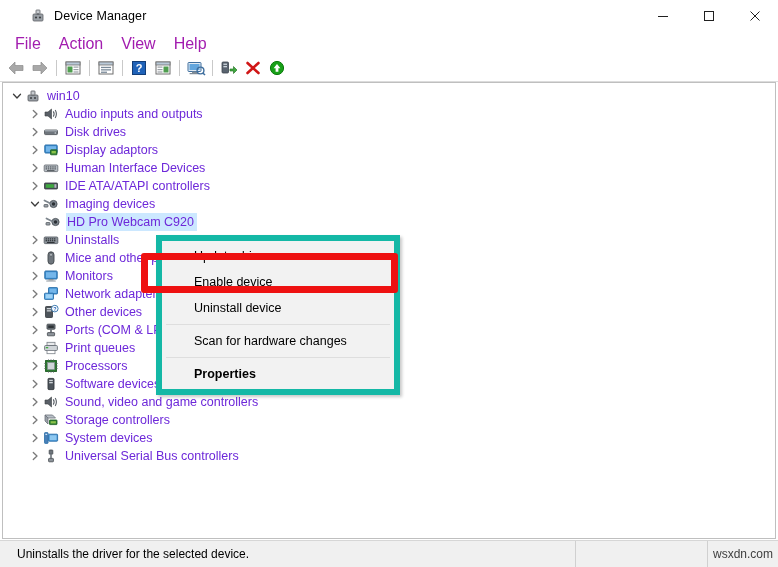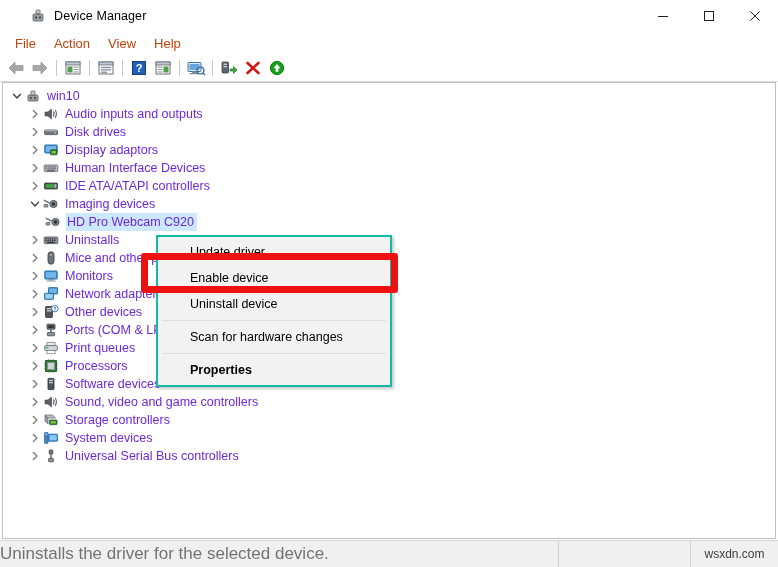--- a/index.html
+++ b/index.html
@@ -53,23 +53,23 @@
 
   
   #menubar {
     height: 22px;
     background: #ffffff;
     display: flex;
     align-items: center;
     padding-left: 6px;
   }
   .menu-item {
-    font-size: 13px;
+    font-size: 16px;
     padding: 2px 9px;
-    color: #c2410c;
+    color: #a21caf;
     line-height: 16px;
   }
 
   
   #toolbar {
     height: 26px;
     background: #ffffff;
     display: flex;
     align-items: center;
     padding-left: 4px;
@@ -134,21 +134,21 @@
   .lvl1 { padding-left: 24px; }
   .lvl2 { padding-left: 42px; }
 
   
   #ctxmenu {
     position: absolute;
     left: 156px;
     top: 235px;
     width: 232px;
     background: #f2f2f2;
-    border: 2px solid #14b8a6;
+    border: 6px solid #14b8a6;
     box-shadow: 2px 2px 3px rgba(0,0,0,0.22);
     padding: 2px 0;
     z-index: 40;
   }
   .mi {
     height: 26px;
     display: flex;
     align-items: center;
     padding-left: 32px;
     font-size: 12.5px;
@@ -182,23 +182,23 @@
     bottom: 0;
     width: 778px;
     height: 26px;
     background: #f0f0f0;
     border-top: 1px solid #d6d6d6;
     display: flex;
     align-items: center;
   }
   #status-main {
     flex: 0 0 558px;
-    padding-left: 0;
-    font-size: 17px;
-    color: #737373;
+    padding-left: 17px;
+    font-size: 12px;
+    color: #000000;
     overflow: hidden;
     white-space: nowrap;
   }
   .stsep { width: 1px; height: 26px; background: #d0d0d0; flex: 0 0 auto; }
   #status-mid { flex: 0 0 131px; }
   #status-right {
     flex: 1 1 auto;
     text-align: center;
     font-size: 12px;
     color: #404040;

